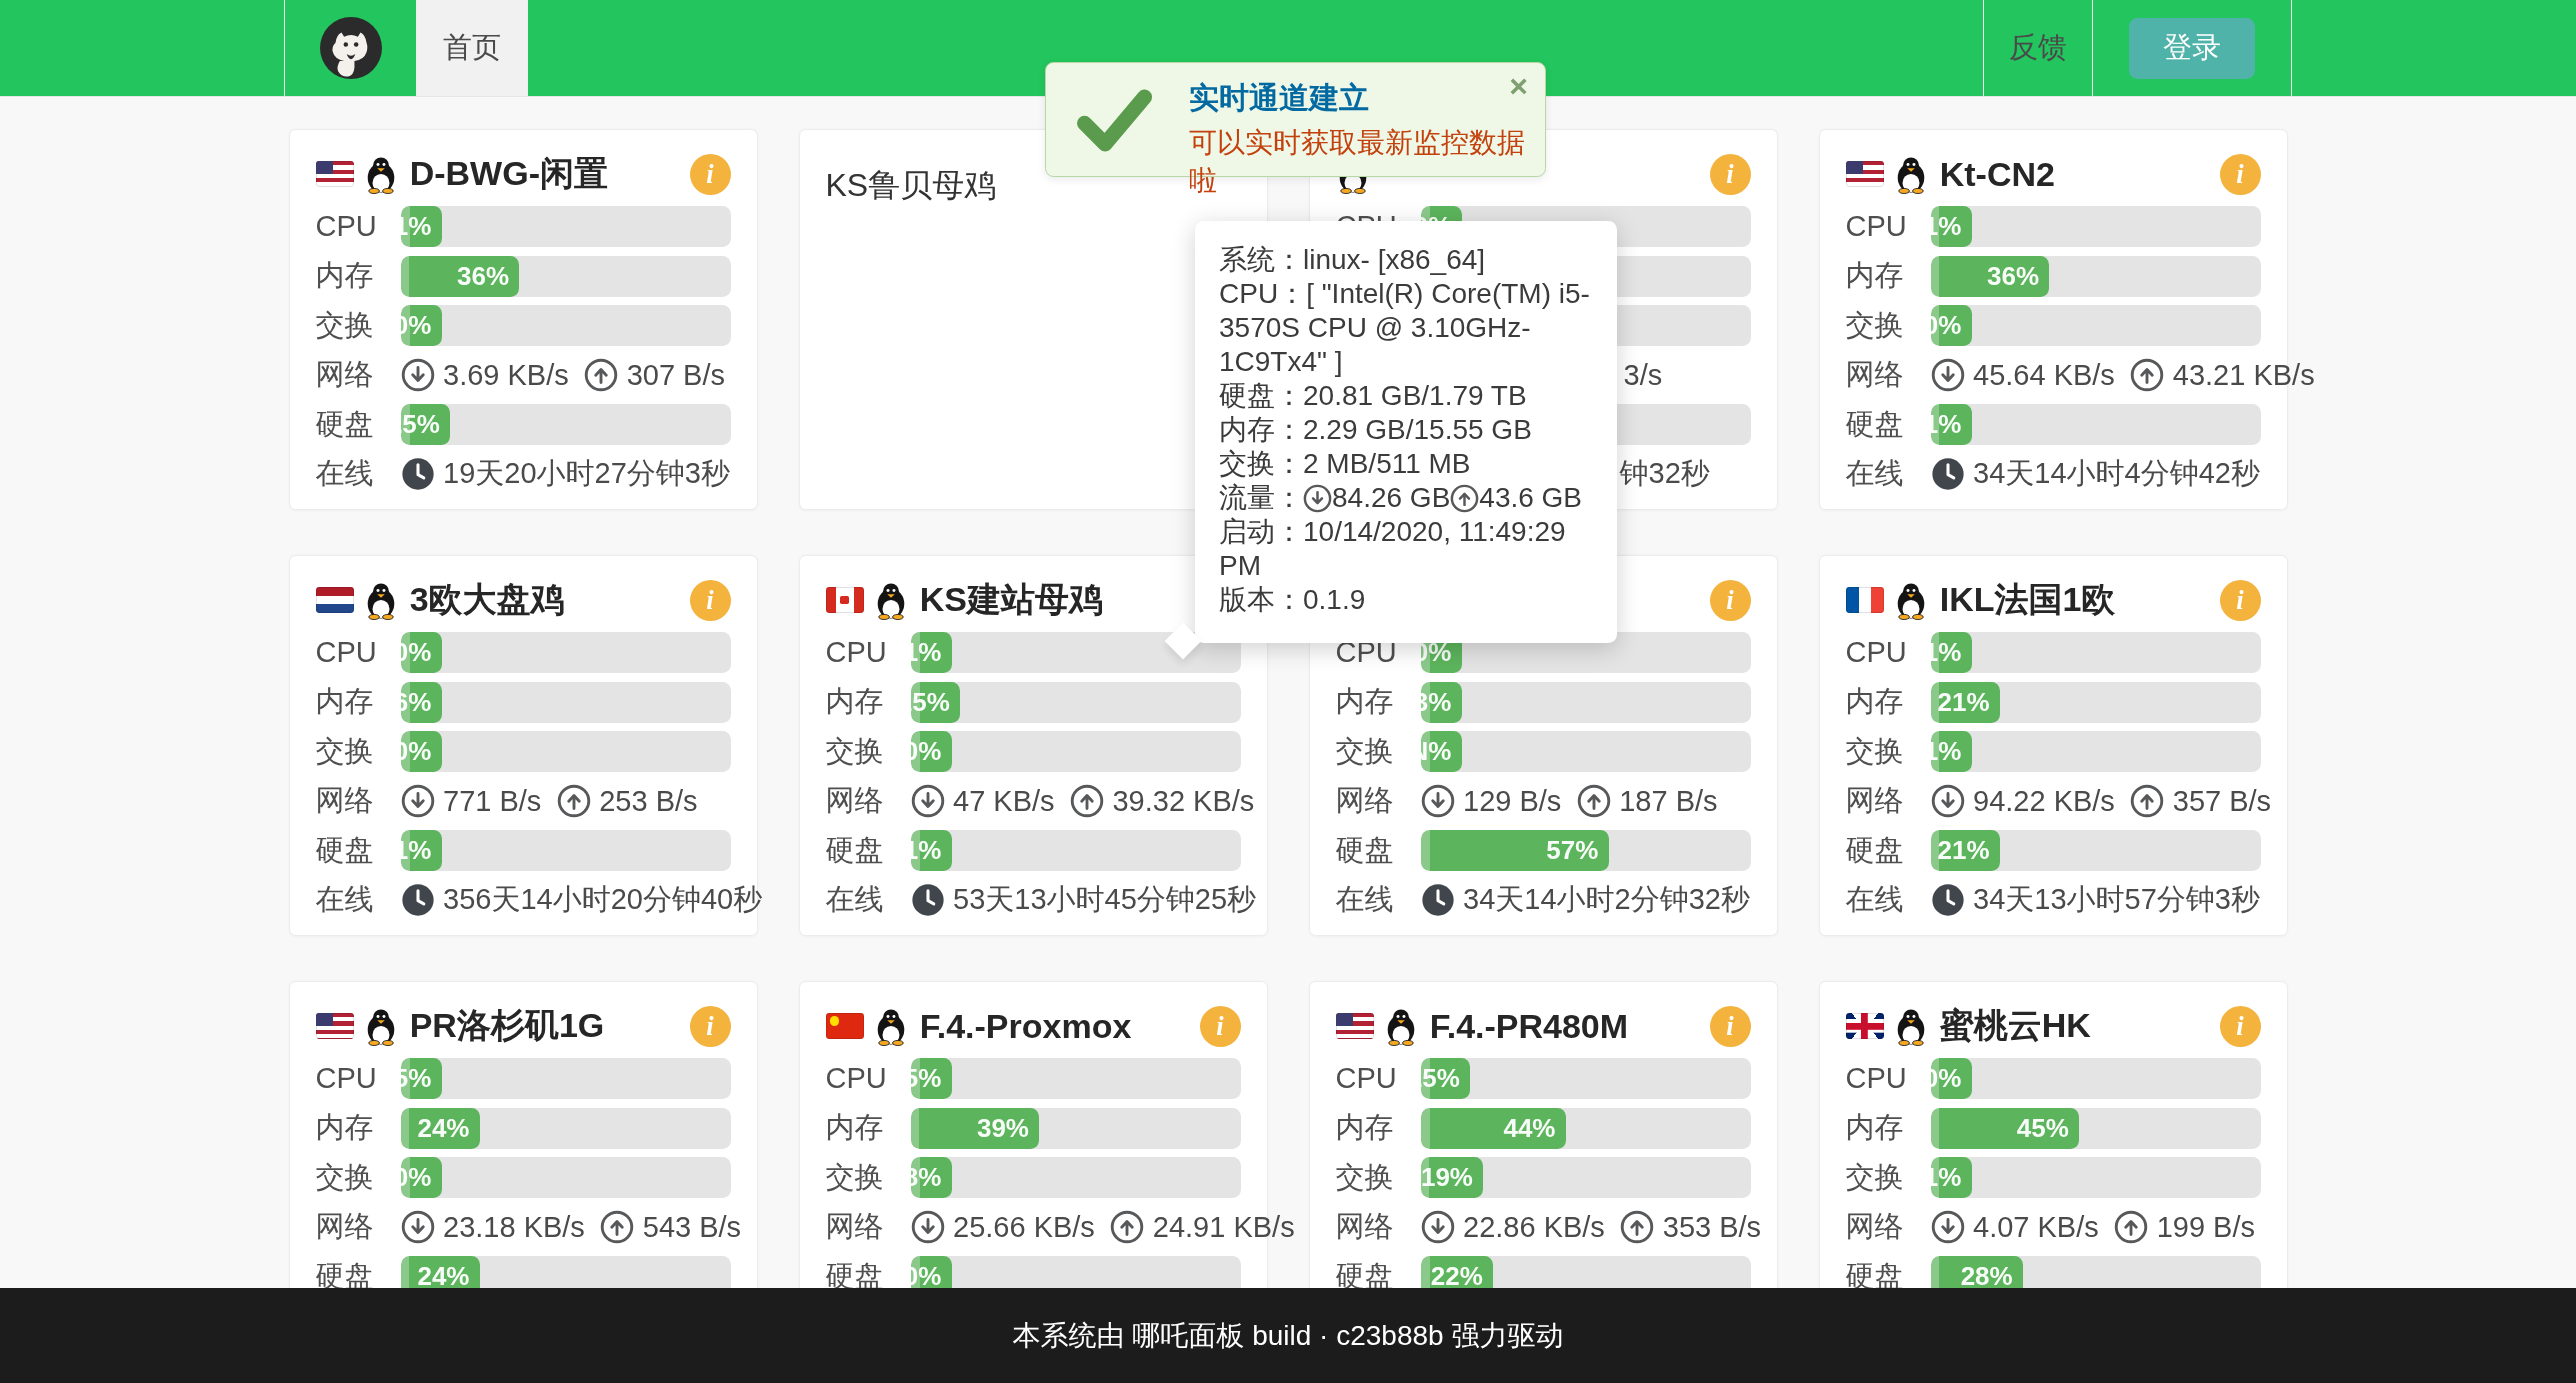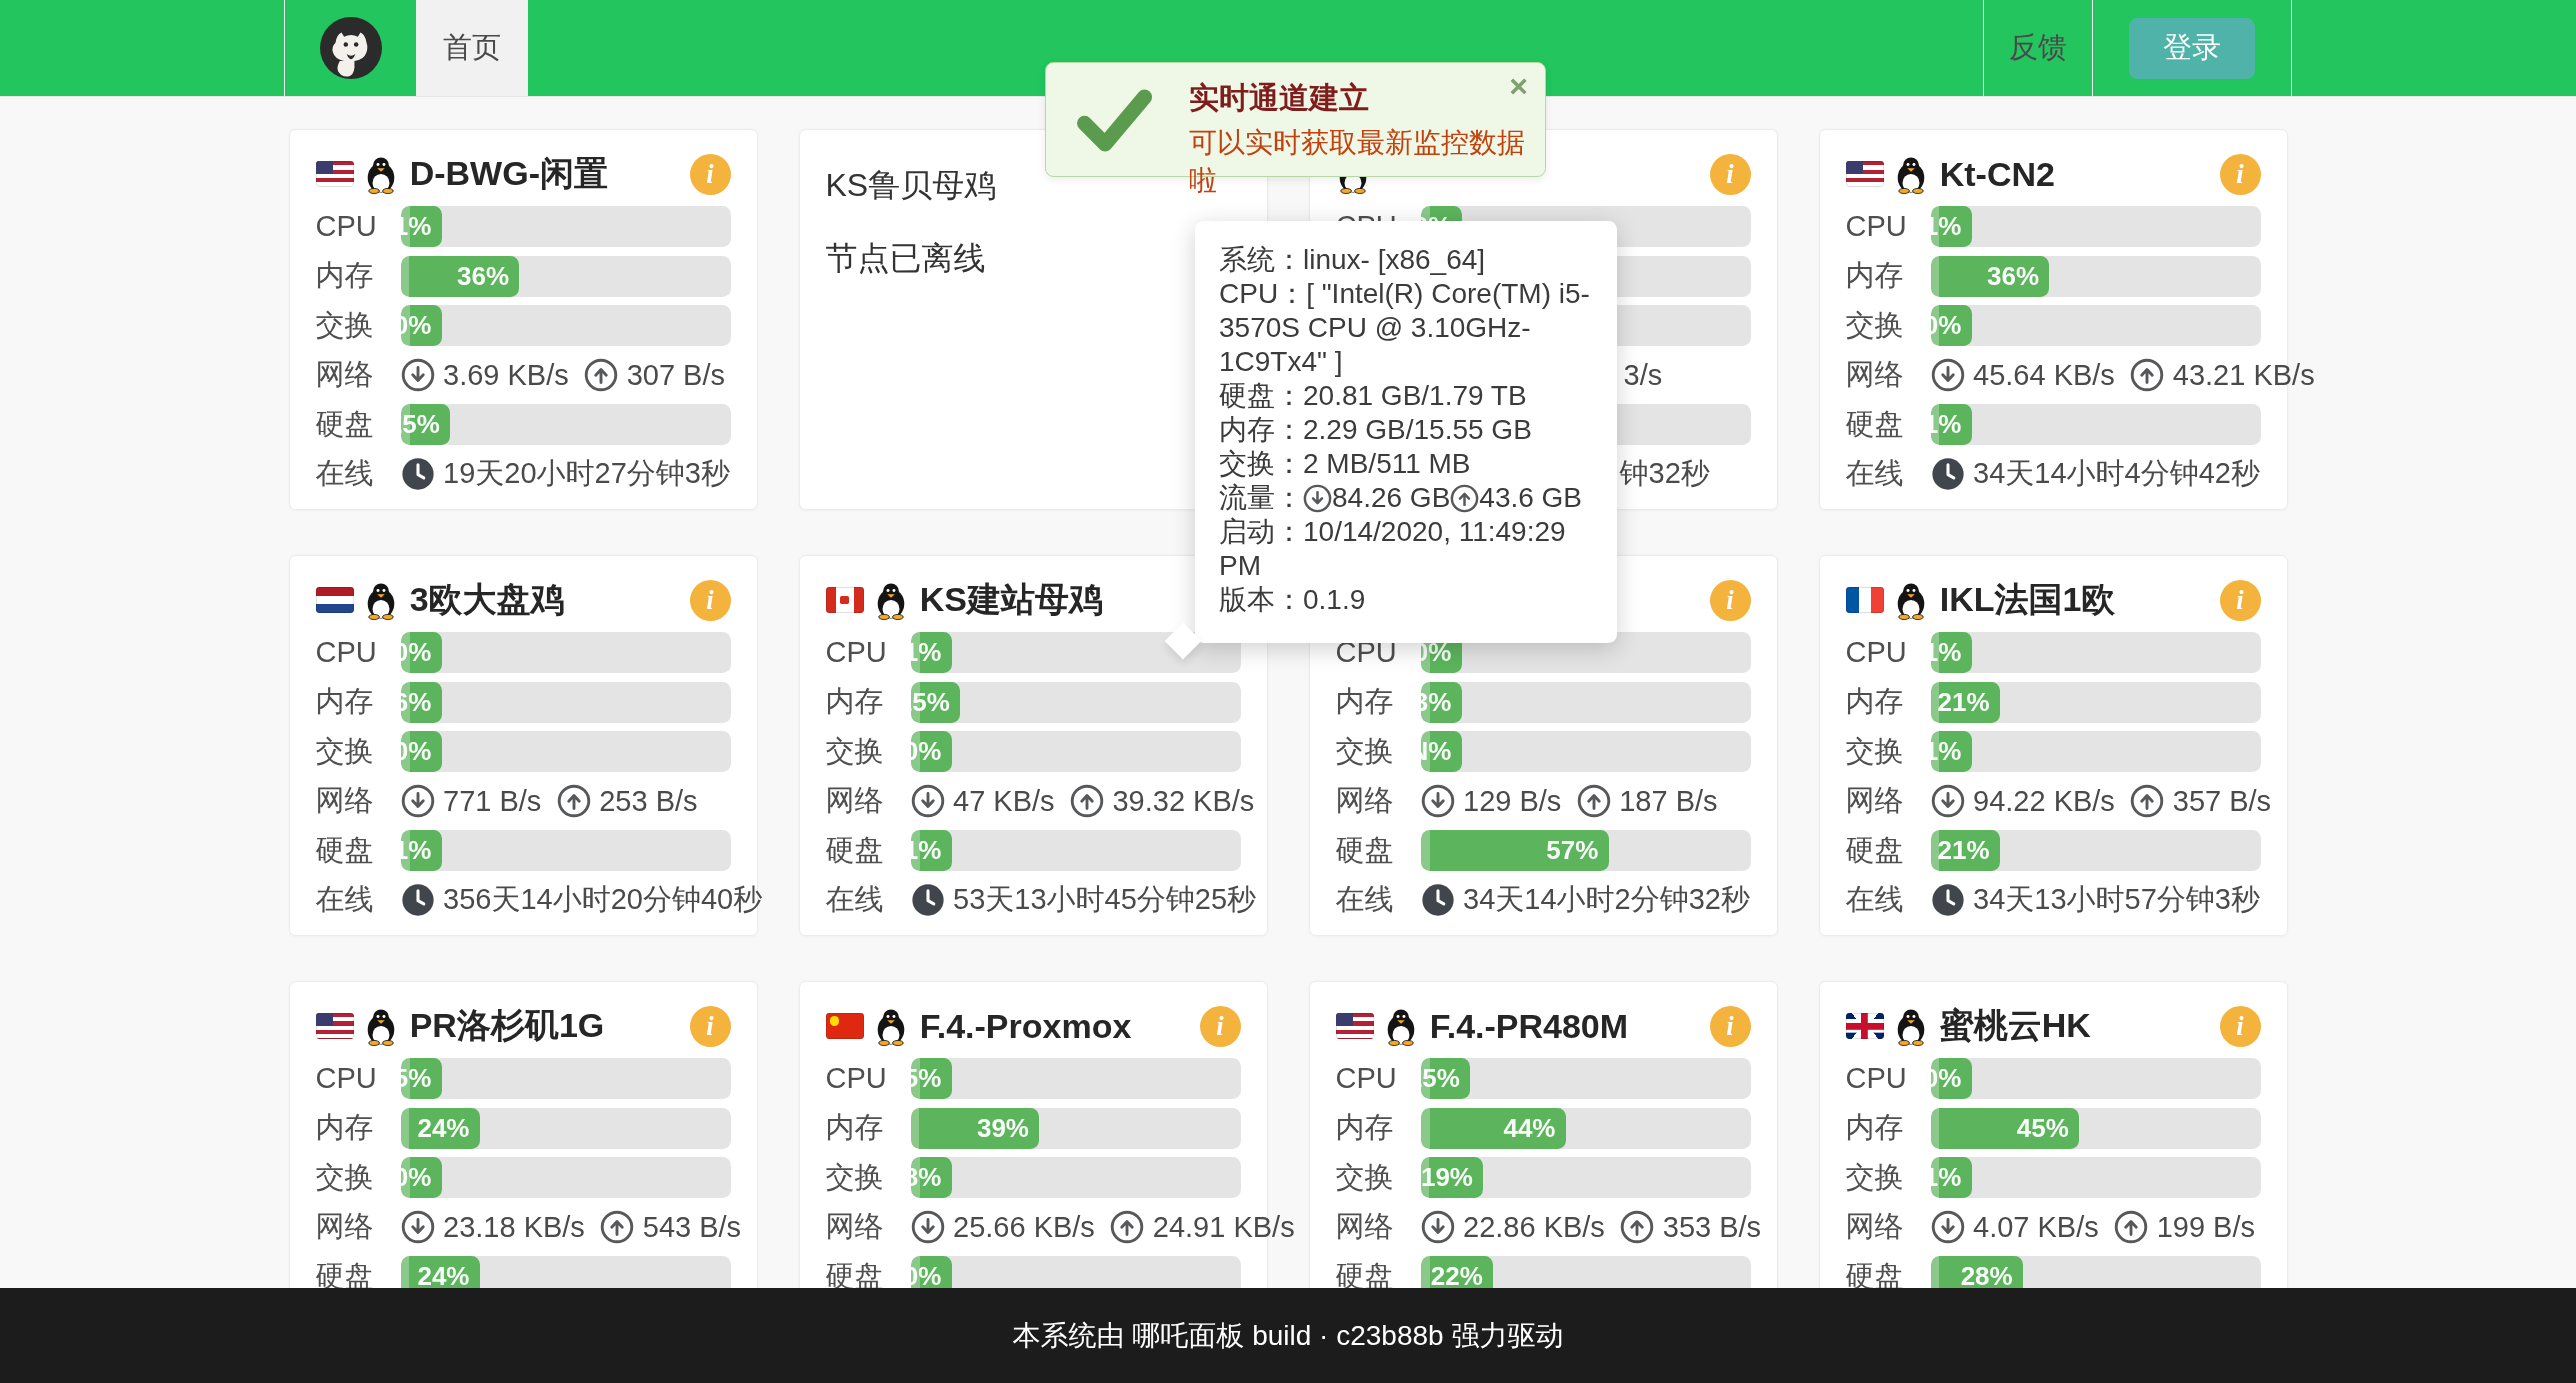--- a/index.html
+++ b/index.html
@@ -68,21 +68,21 @@
 
   
   .off-title { font-size:32px; color:#333; margin:12px 0 29px; }
   .off-msg { font-size:32px; color:#333; }
 
   
   .toast { position:absolute; left:1045px; top:62px; width:501px; height:115px; z-index:30;
     background:#eff7e7; border:1.7px solid #b9d6a5; border-radius:8.5px;
     box-shadow:0 2.6px 8.5px rgba(0,0,0,.08); }
   .toast-check { position:absolute; left:31px; top:17px; }
-  .toast-title { position:absolute; left:143px; top:15.4px; font-size:30px; font-weight:700; color:#7f1d1d; }
+  .toast-title { position:absolute; left:143px; top:15.4px; font-size:30px; font-weight:700; color:#0369a1; }
   .toast-msg { position:absolute; left:143px; top:61px; font-size:28px; color:#c2410c; }
   .toast-close { position:absolute; right:17px; top:6.8px; font-size:32px; font-weight:700;
     color:#7fa070; cursor:pointer; line-height:1; }
 
   
   .tooltip { position:absolute; left:1195px; top:221px; width:422px; z-index:25;
     background:#fff; border-radius:8.5px; padding:22px 24px 26px;
     box-shadow:0 5.1px 24px rgba(0,0,0,.18); font-size:28px; line-height:34px; color:#3b3b3b; }
   .tooltip .arrow { position:absolute; left:-25px; bottom:-11px; width:26px; height:26px;
     background:#fff; transform:rotate(45deg); box-shadow:3.4px 3.4px 8.5px rgba(0,0,0,.10); }
@@ -215,21 +215,20 @@
         <div class="rowtext">
           <svg viewBox="0 0 20 20" width="34" height="34" class="mini-icon">
             <use href="#icon-clock"></use>
           </svg>
           <div style="display: inline;">19天20小时27分钟3秒</div>
         </div>
       </div>
     </div>
     <div class="card">
       <div class="off-title">KS鲁贝母鸡</div>
-      <div class="off-msg">节点已离线</div>
     </div>
     <div class="card">
       <div class="card-head">
         <svg viewBox="0 0 32 36" width="34" height="39" class="tux">
           <use href="#icon-tux"></use>
         </svg>
         <div class="card-title"></div>
         <div class="head-spacer"></div>
         <div class="info-icon">i</div>
       </div>

